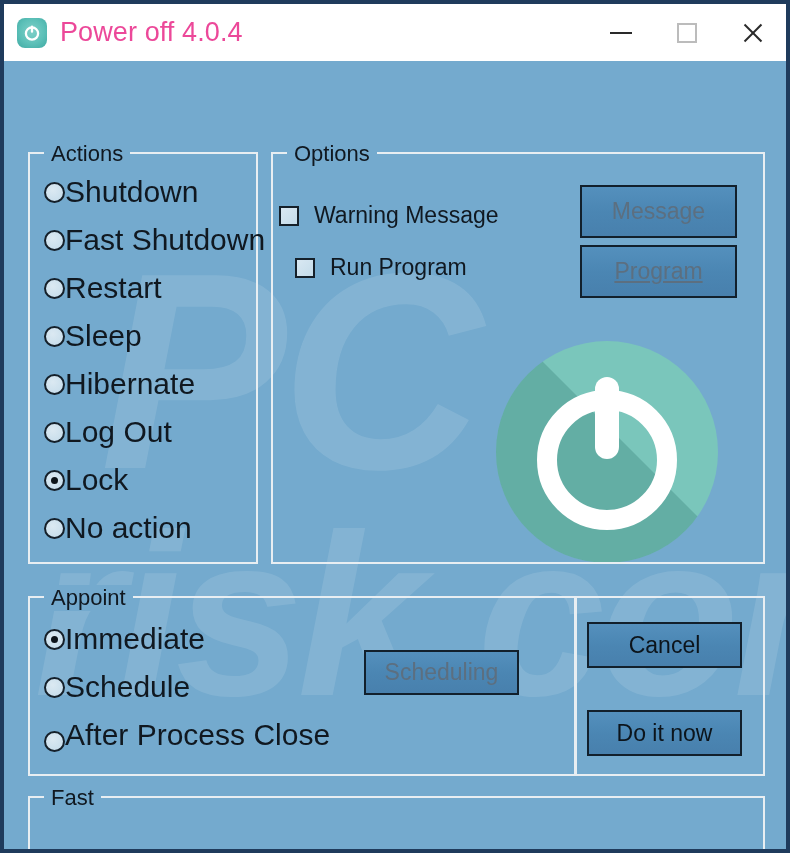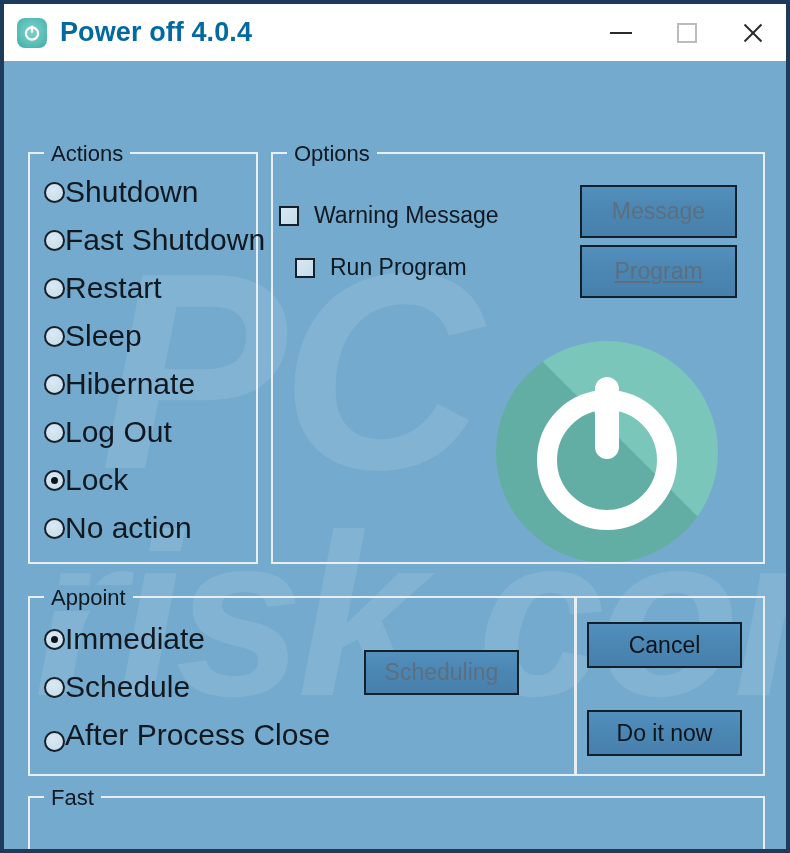--- a/index.html
+++ b/index.html
@@ -42,24 +42,23 @@
     background: radial-gradient(circle at 50% 45%, #7fd0c8 0%, #5cc0b8 55%, #3fa9a2 100%);
     display: flex;
     align-items: center;
     justify-content: center;
     flex: none;
   }
   #app-icon svg { display: block; }
   #titlebar-text {
     margin-left: 13px;
     font-size: 27px;
-    color: #0369a1;
+    color: #ec4899;
     letter-spacing: 0.1px;
     white-space: nowrap;
-    font-weight: bold;
   }
   #win-controls {
     position: absolute;
     right: 0; top: 0;
     height: 57px;
     display: flex;
     align-items: center;
   }
   .win-btn {
     width: 66px;

